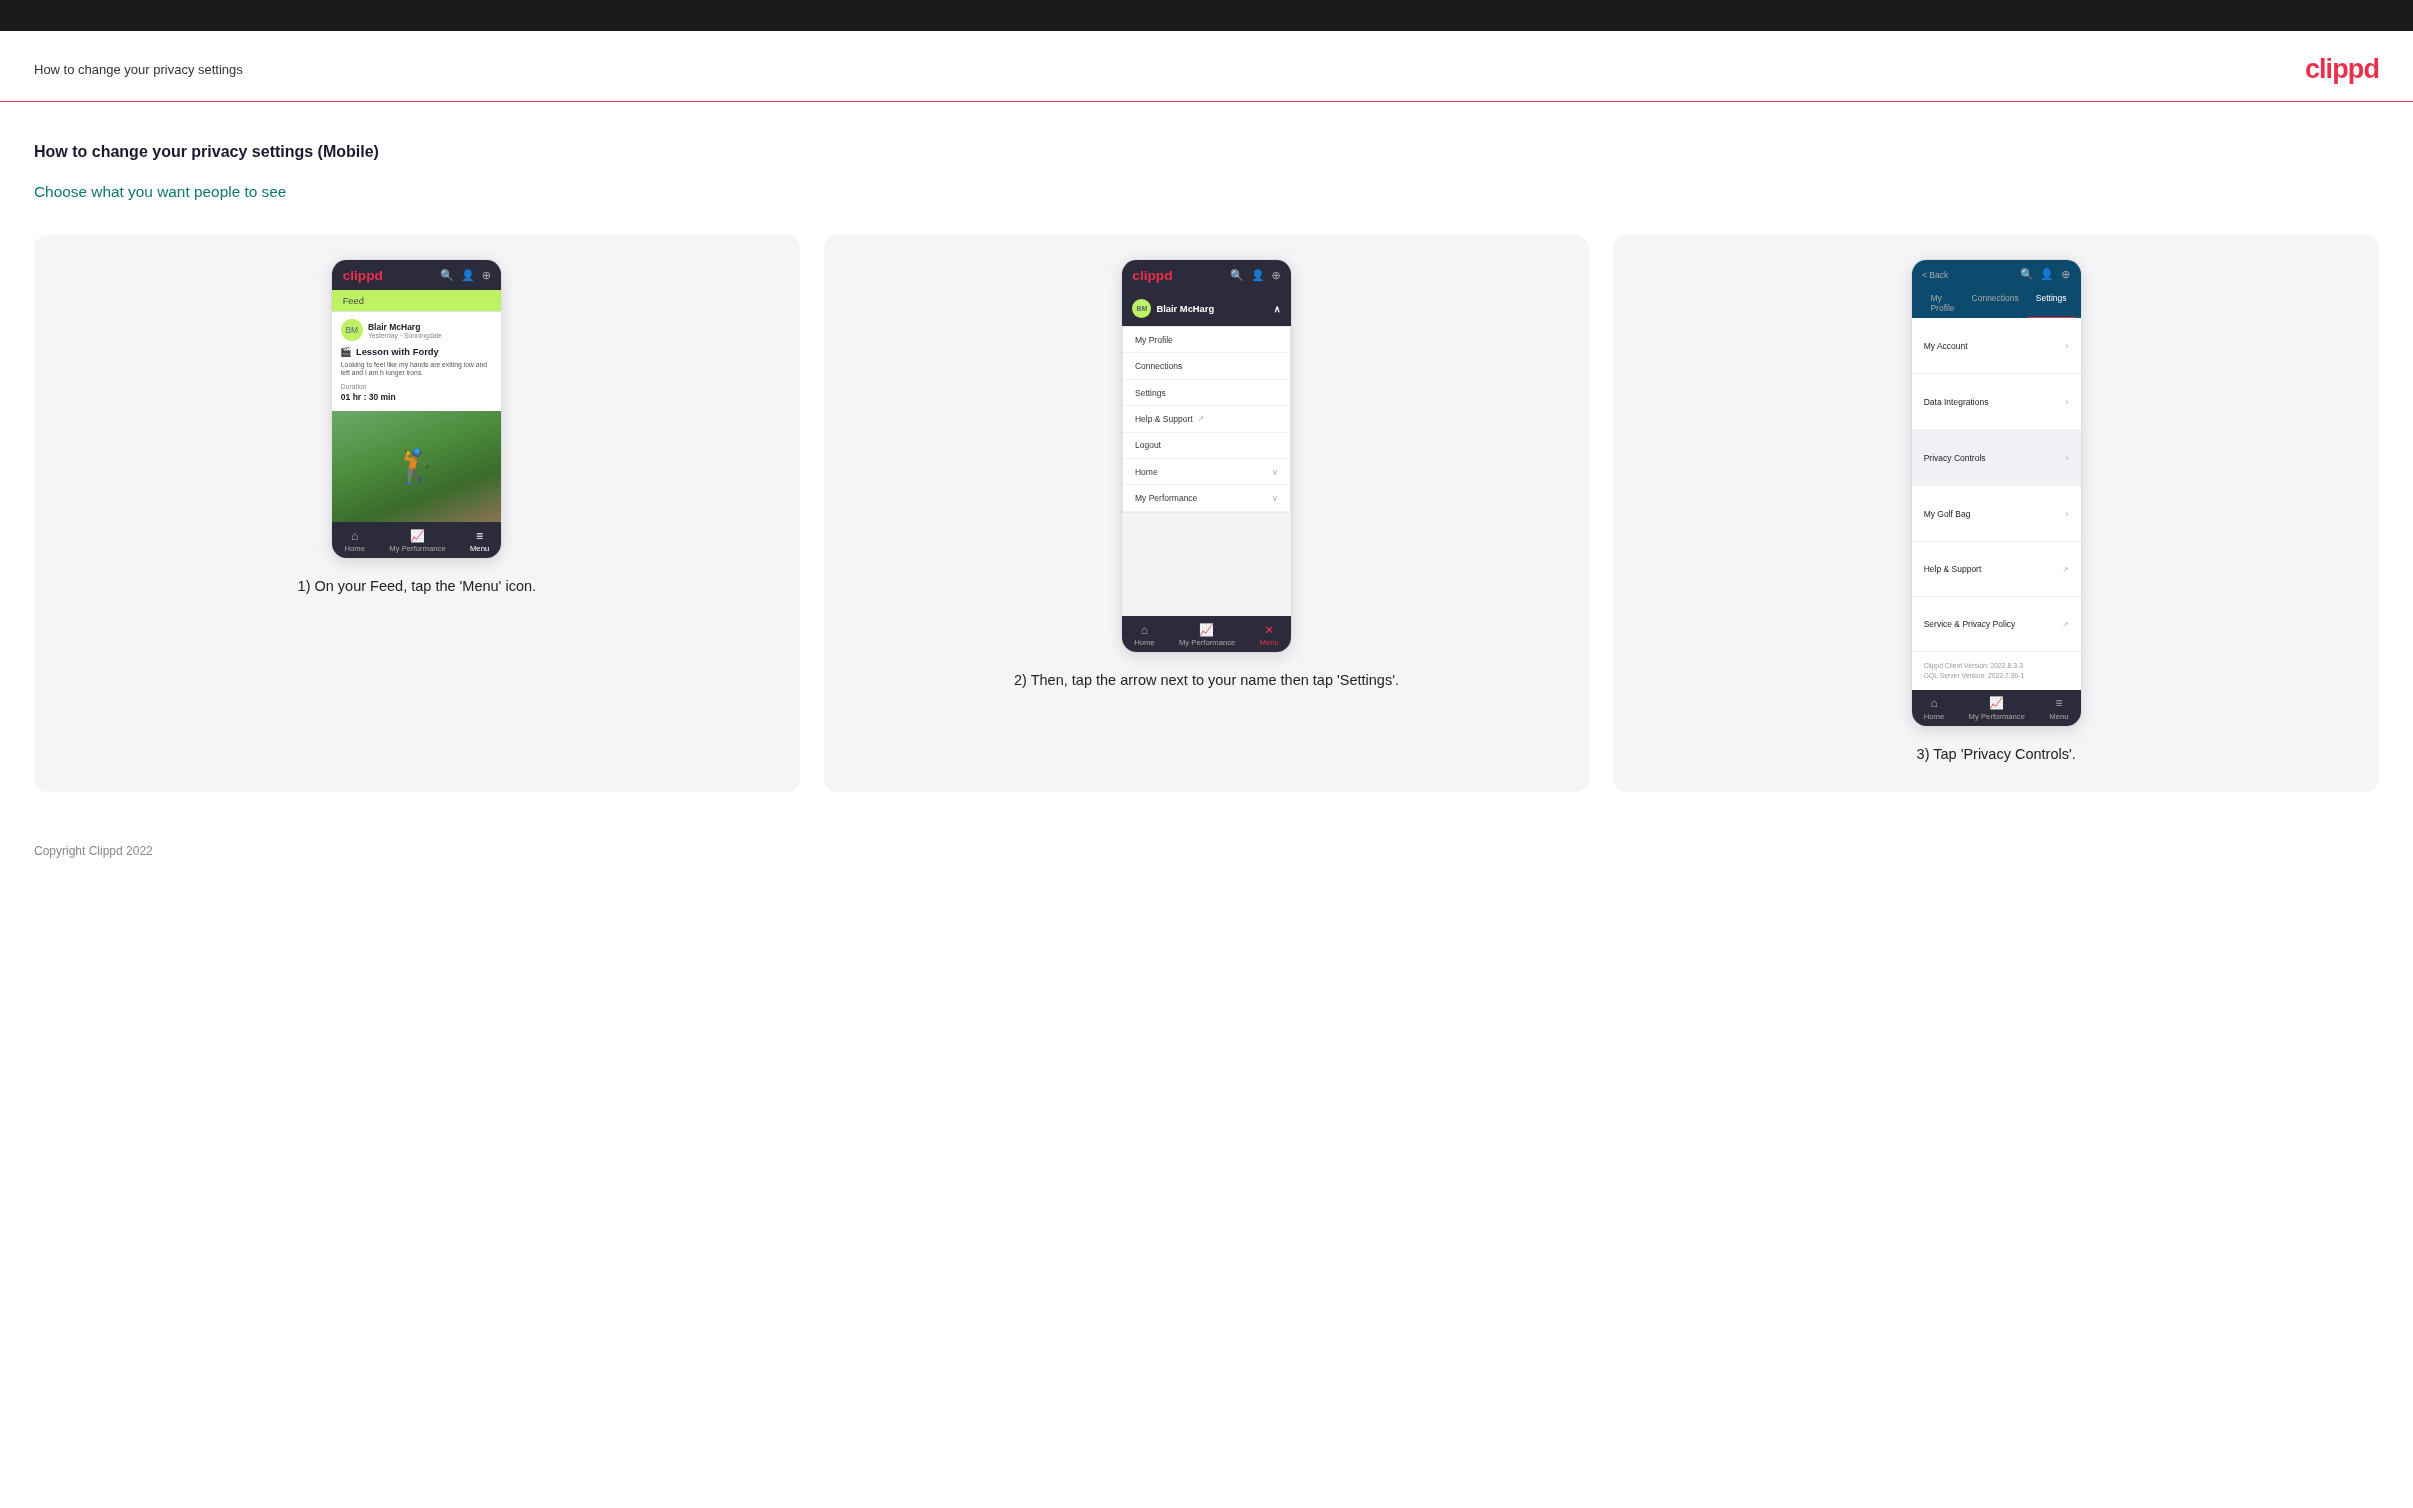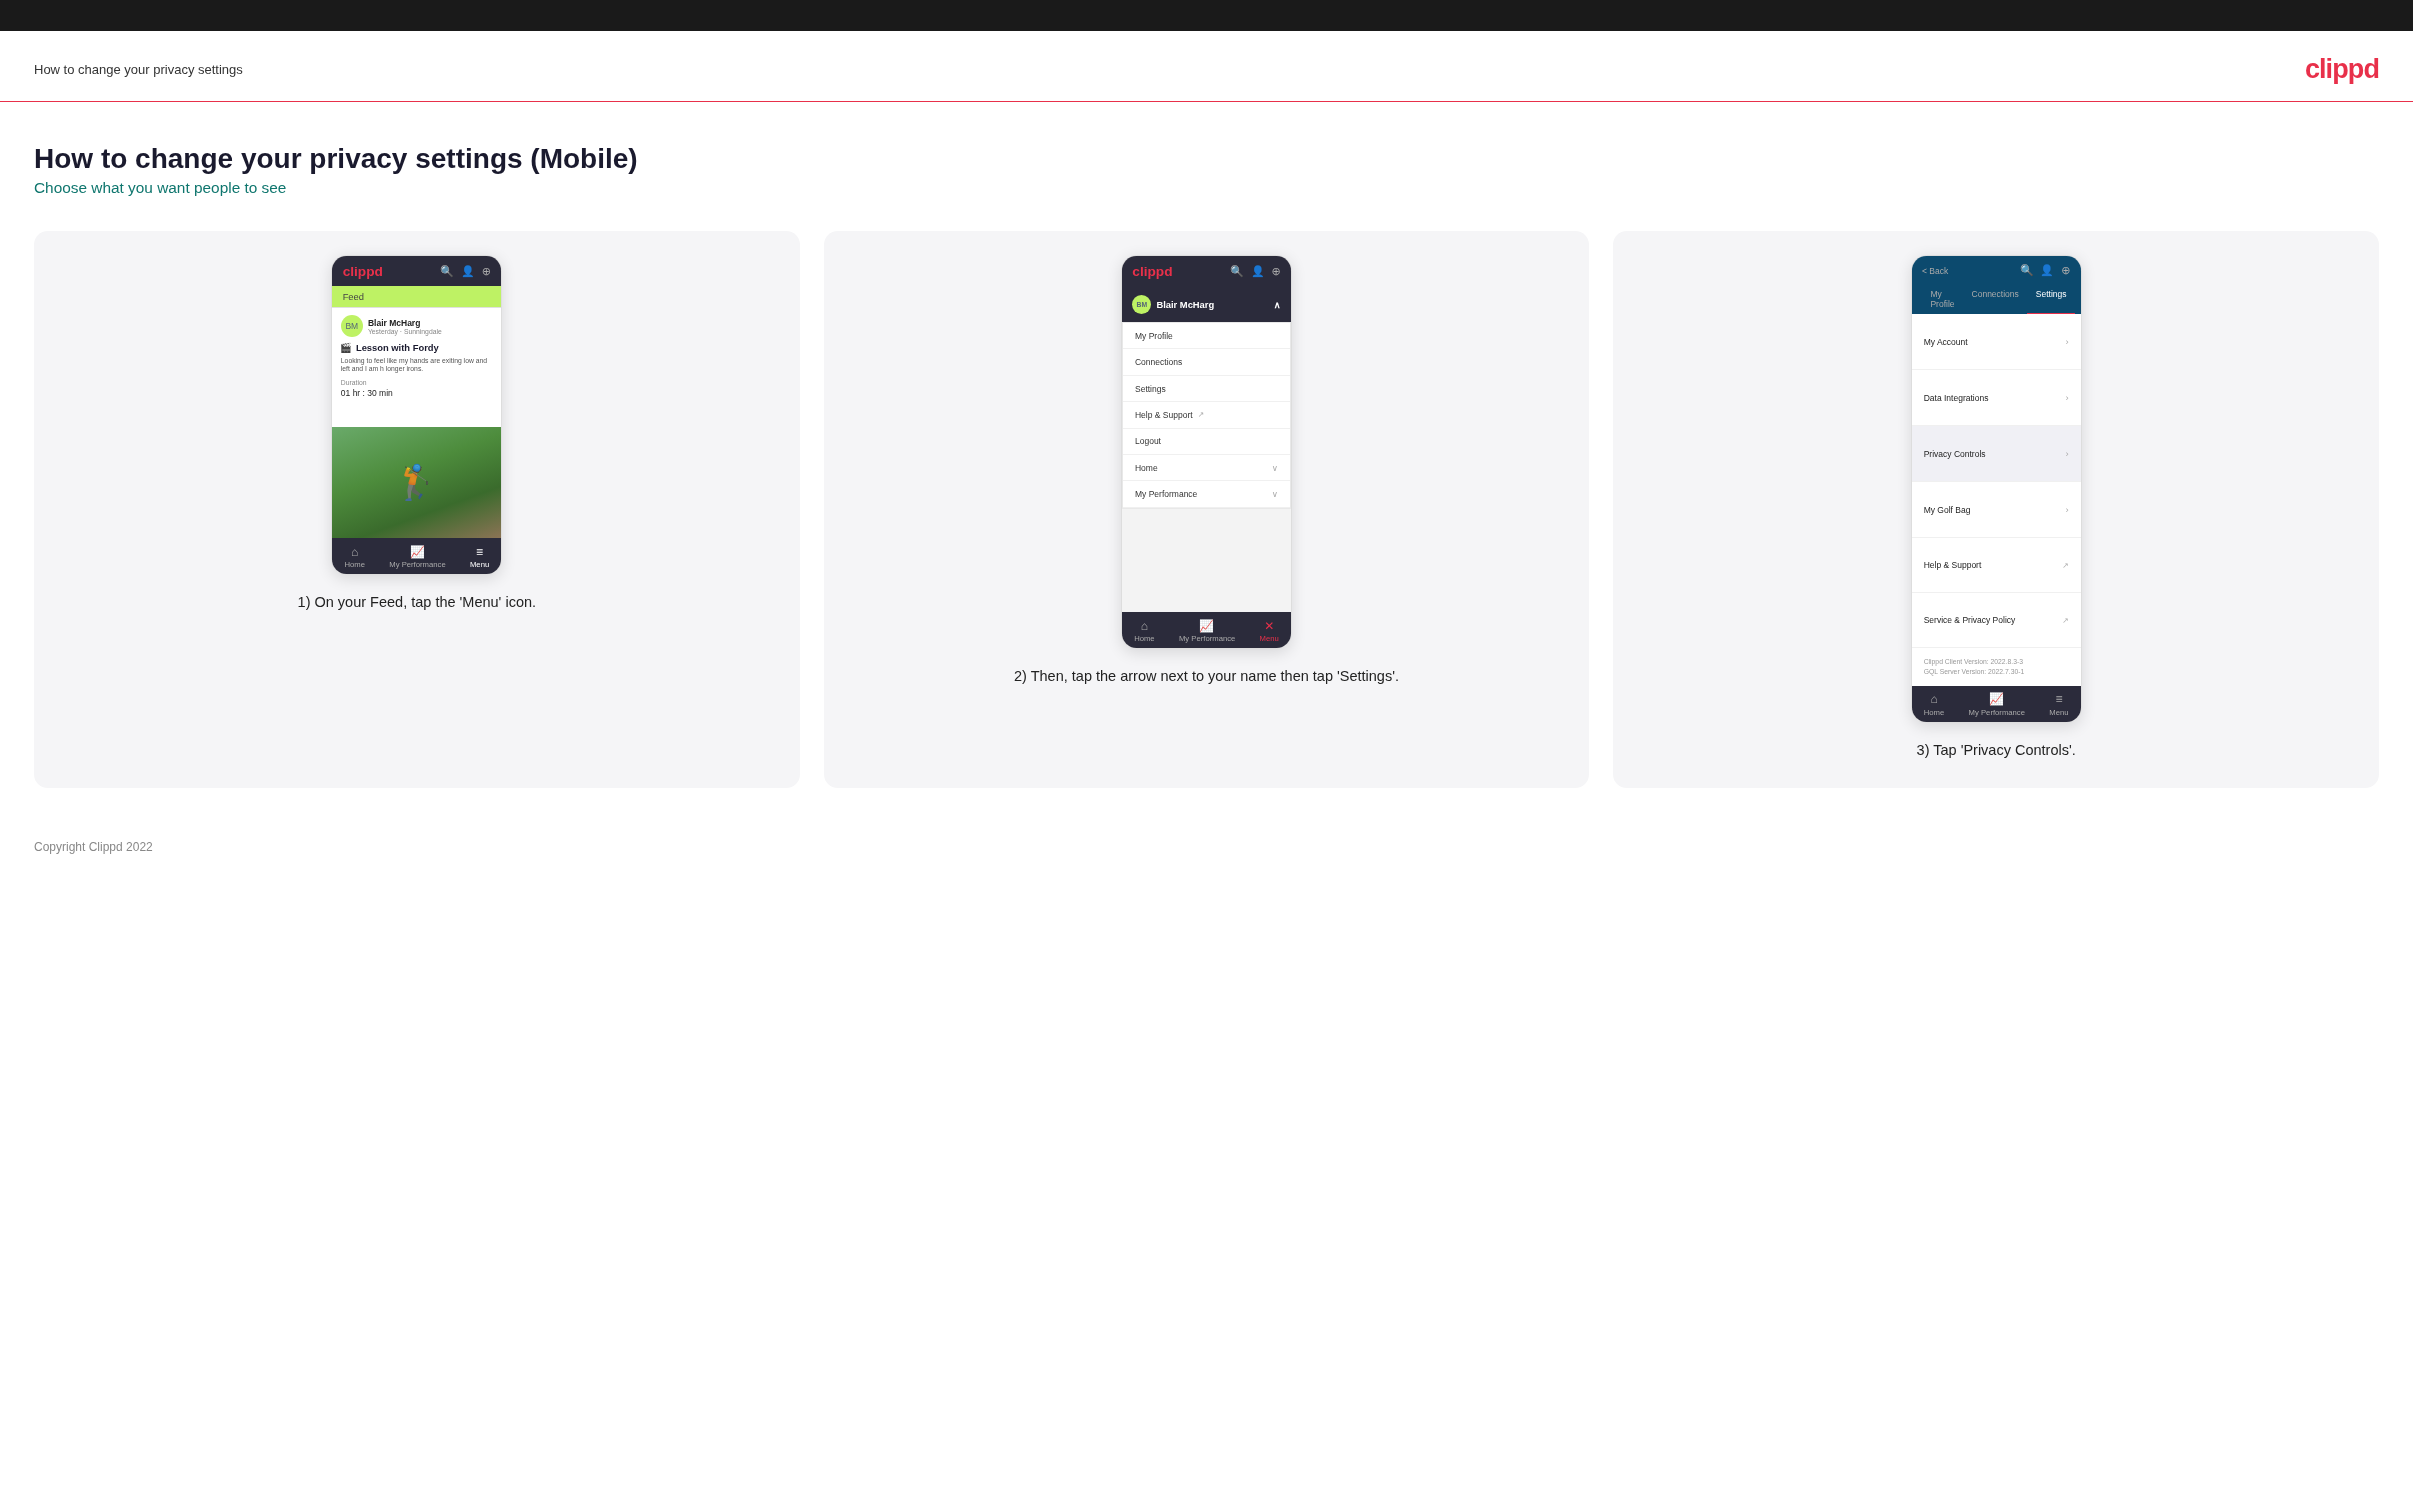--- a/index.html
+++ b/index.html
@@ -35,24 +35,24 @@
       color: #e8304a;
       letter-spacing: -0.9px;
     }
 
     
     .main {
       padding: 41px 34px 34px;
     }
 
     .page-title {
-      font-size: 28px;
+      font-size: 16px;
       font-weight: 700;
       color: #1a1a2e;
-      margin-bottom: 4px;
+      margin-bottom: 22px;
     }
     .page-subtitle {
       font-size: 15.4px;
       color: #0f766e;
       margin-bottom: 34px;
     }
 
     
     .steps-grid {
       display: grid;
@@ -181,23 +181,23 @@
       margin-bottom: 5.1px;
       line-height: 1.3;
     }
     .duration-label {
       font-size: 6.8px;
       color: #888;
       margin-bottom: 1.7px;
     }
     .duration-value {
       font-size: 8.5px;
-      font-weight: 400;
+      font-weight: 700;
       color: #222;
-      margin-bottom: 22px;
+      margin-bottom: 2px;
     }
     .golf-image-placeholder {
       width: 100%;
       height: 111px;
       background: linear-gradient(160deg, #6aaa6a 0%, #4d8c3c 40%, #3a6b2c 70%, #8b7355 100%);
       display: flex;
       align-items: center;
       justify-content: center;
       position: relative;
       overflow: hidden;

